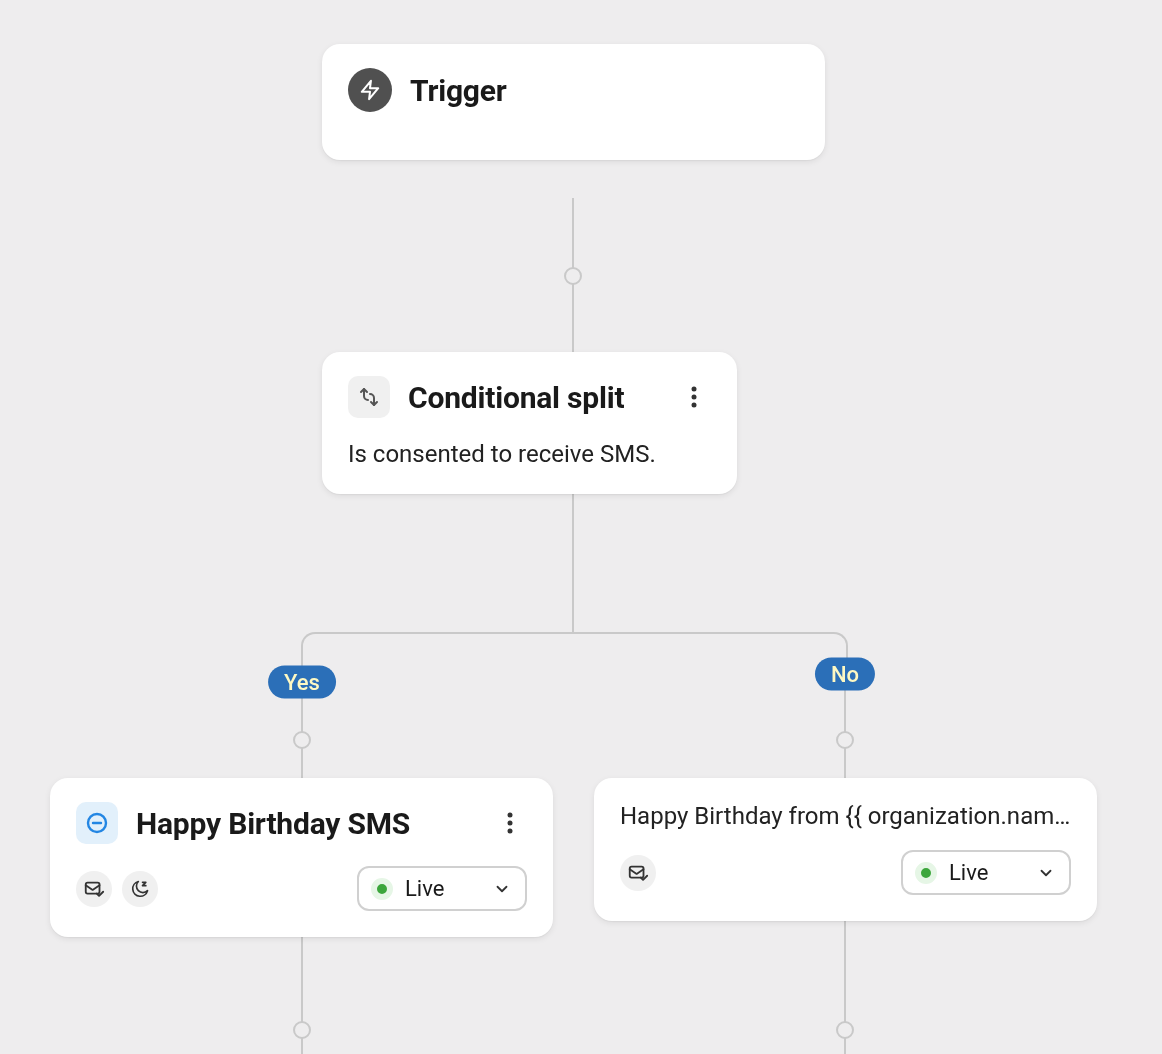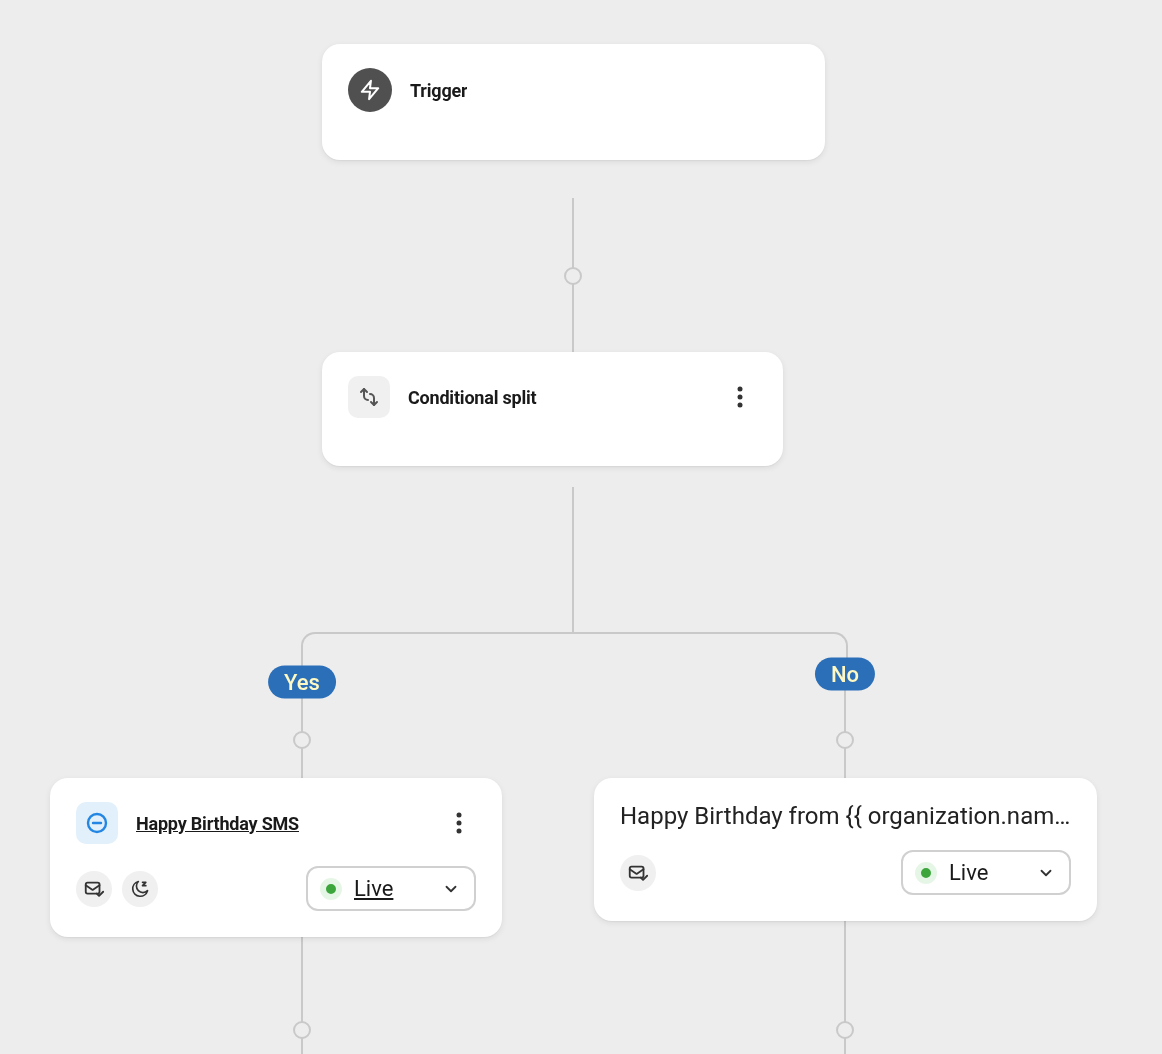--- a/index.html
+++ b/index.html
@@ -66,21 +66,21 @@
     padding: 24px 26px 26px 26px;
     box-sizing: border-box;
   }
   .card .header {
     display: flex;
     align-items: center;
     gap: 18px;
     margin-bottom: 22px;
   }
   .title {
-    font-size: 18px;
+    font-size: 30px;
     font-weight: 700;
     letter-spacing: -0.2px;
     white-space: nowrap;
     overflow: hidden;
     text-overflow: ellipsis;
   }
   .desc {
     font-size: 24px;
     font-weight: 400;
     color: var(--text-soft);
@@ -210,42 +210,43 @@
     <div class="header">
       <div class="icon-circle" style="background:var(--icon-dark-bg);">
         <svg width="22" height="22" viewBox="0 0 24 24" fill="none" stroke="#fff" stroke-width="2.2" stroke-linecap="round" stroke-linejoin="round">
           <polygon points="13 2 3 14 12 14 11 22 21 10 12 10 13 2"></polygon>
         </svg>
       </div>
       <div class="title">Trigger</div>
     </div>
   </div>
 
-  <div class="card" style="top:352px; left:322px; width:461px;border-radius:18px;">
+  <div class="card" style="top:352px; left:322px; width:415px;border-radius:18px;">
     <div class="header">
       <div class="icon-square" style="background:var(--icon-gray-bg);">
         <svg width="24" height="24" viewBox="0 0 24 24" fill="none" stroke="#555" stroke-width="2" stroke-linecap="round" stroke-linejoin="round">
           <path d="M7 4v7a4 4 0 0 0 4 4h0"></path>
           <path d="M17 20v-7a4 4 0 0 0-4-4h0"></path>
           <path d="M4 7l3-3 3 3"></path>
           <path d="M20 17l-3 3-3-3"></path>
         </svg>
       </div>
       <div class="title">Conditional split</div>
       <div class="more-btn">
         <svg width="6" height="24" viewBox="0 0 6 24">
           <circle cx="3" cy="4" r="2.5" fill="#333"></circle>
           <circle cx="3" cy="12" r="2.5" fill="#333"></circle>
           <circle cx="3" cy="20" r="2.5" fill="#333"></circle>
         </svg>
       </div>
     </div>
+    <div class="desc">Is consented to receive SMS.</div>
   </div>
 
-  <div class="card" style="top:778px; left:50px; width:452px;text-decoration:underline;">
+  <div class="card" style="top:778px; left:50px; width:503px;">
     <div class="header">
       <div class="icon-square" style="background:#e2f0fb;">
         <svg width="24" height="24" viewBox="0 0 24 24" fill="none" stroke="var(--sms-blue)" stroke-width="2.4" stroke-linecap="round" stroke-linejoin="round">
           <circle cx="12" cy="12" r="9"></circle>
           <line x1="8" y1="12" x2="16" y2="12"></line>
         </svg>
       </div>
       <div class="title">Happy Birthday SMS</div>
       <div class="more-btn">
         <svg width="6" height="24" viewBox="0 0 6 24">

